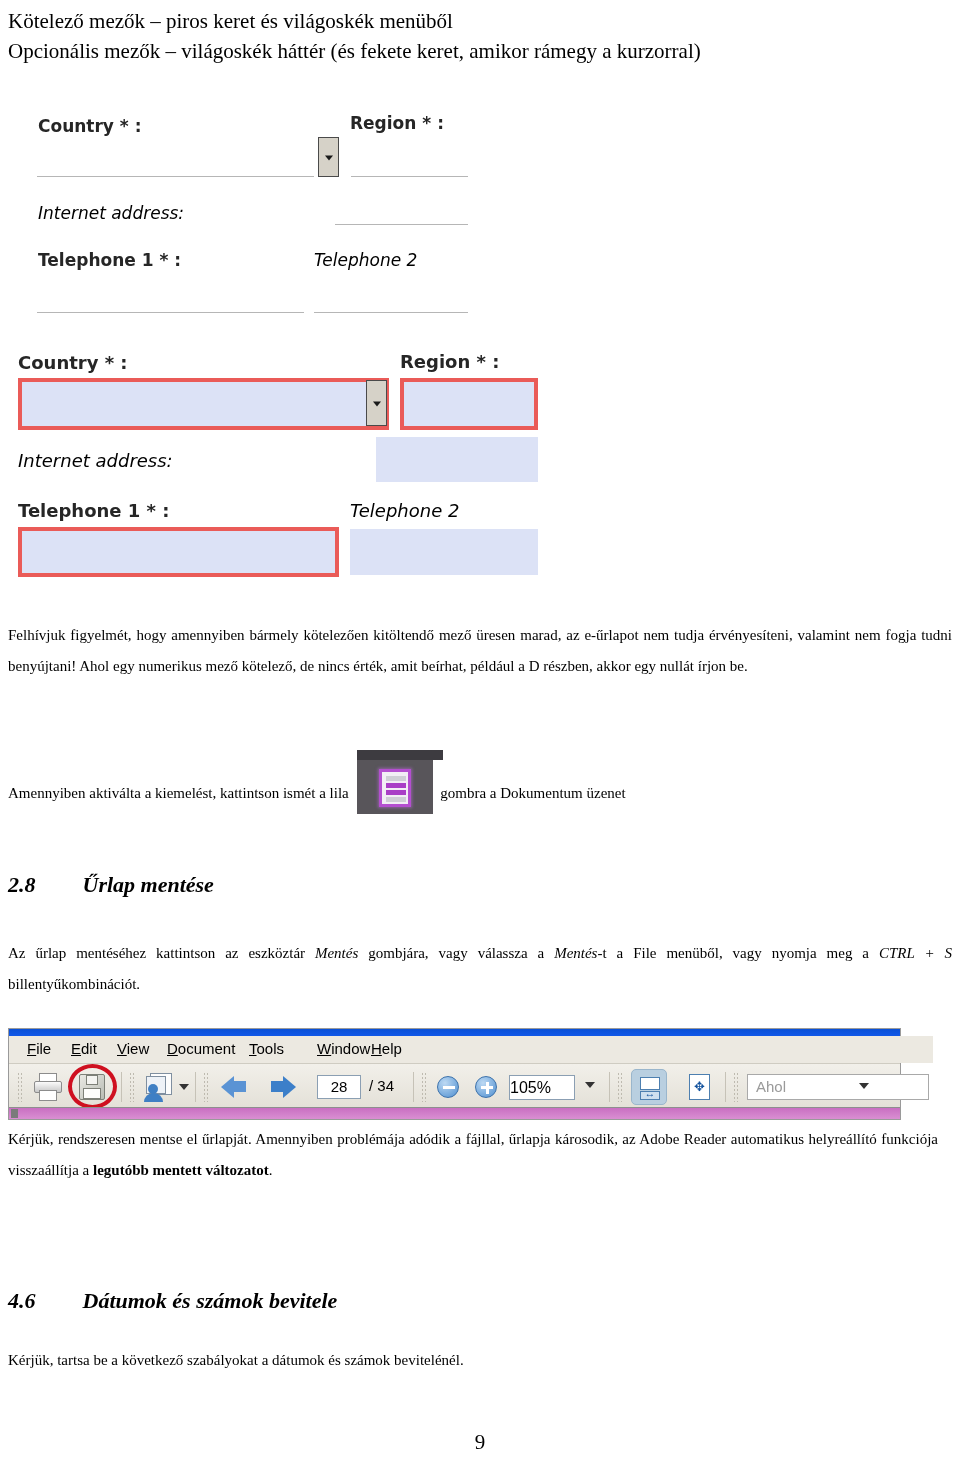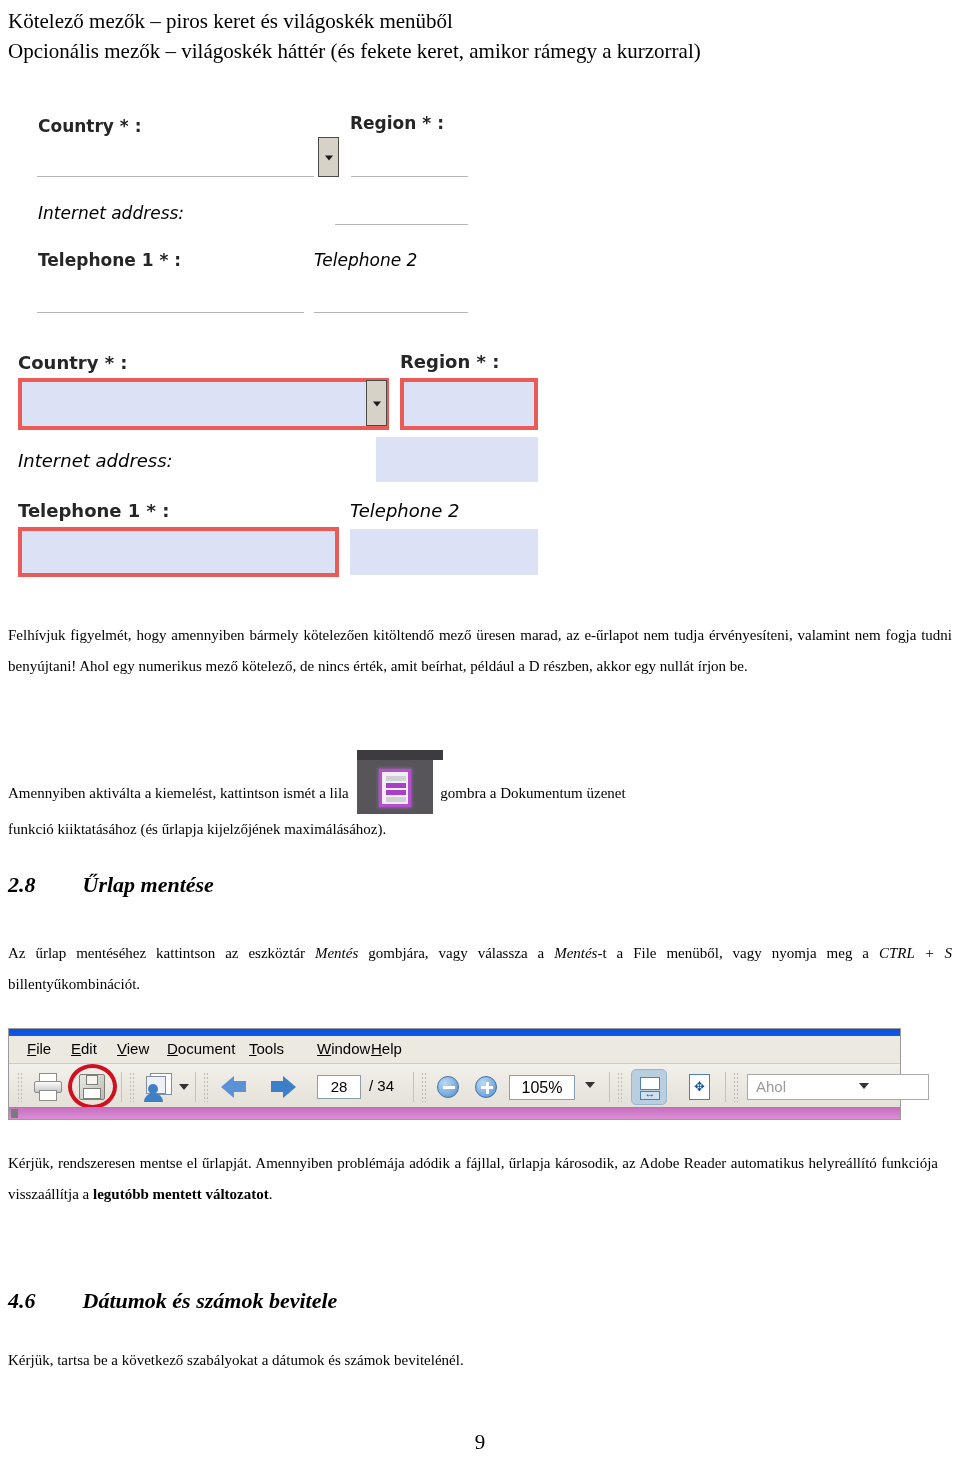--- a/index.html
+++ b/index.html
@@ -74,21 +74,21 @@
   
   .reader { position:absolute; left:8px; top:1028px; width:893px; height:92px;
             background:#ece9e1; border:1px solid #9a9a9a; box-sizing:border-box; }
   .reader .titlebar {
     position:absolute; left:0; top:0; width:100%; height:7px;
     background:linear-gradient(#0a50d6,#1158e8);
   }
   .reader .menubar {
     position:absolute; left:0; top:7px; width:100%; height:27px;
     background:#ece9e1;
-    font-family:"Liberation Sans", sans-serif; font-size:15px; color:#000;
+    font-family:"Liberation Sans", sans-serif; font-size:15px; color:#000;padding-left:33px;
   }
   .reader .menubar span.mi {
     position:absolute; top:4px; white-space:nowrap; cursor:default;
   }
   .reader .menubar u { text-decoration:underline; }
   .reader .toolbar {
     position:absolute; left:0; top:34px; width:100%; height:45px;
     background:linear-gradient(#f2f0ea,#e3e0d7);
     border-top:1px solid #cfccc2;
   }
@@ -160,21 +160,21 @@
 
   .circbtn { position:absolute; top:12px; width:22px; height:22px; border-radius:50%;
       background:radial-gradient(circle at 35% 30%,#bcd9f3,#4f8fd0);
       border:1px solid #3d72ab; box-sizing:border-box;}
   .circbtn .h { position:absolute; left:5px; top:9px; width:12px; height:3px; background:#fff;}
   .circbtn .v { position:absolute; left:9.5px; top:4.5px; width:3px; height:12px; background:#fff;}
 
   .zoombox { position:absolute; top:11px; width:66px; height:25px;
       background:#fff; border:1px solid #8b9fb3; box-sizing:border-box;
       font-family:"Liberation Sans", sans-serif; font-size:16px;
-      text-align:center; line-height:23px; color:#000; }
+      line-height:23px; color:#000; }
 
   .fitbtn { position:absolute; top:5px; width:36px; height:36px; }
   .fitbtn.on { background:#b9cfe0; border:1px solid #9ab6cc; border-radius:5px;
                box-sizing:border-box;}
   .fitw .sheet { position:absolute; left:8px; top:7px; width:20px; height:13px;
       background:#fff; border:1px solid #4d7fb0; box-sizing:border-box;}
   .fitw .bar   { position:absolute; left:8px; top:21px; width:20px; height:9px;
       background:#cfe0ef; border:1px solid #4d7fb0; box-sizing:border-box;}
   .fitw .bar::after{ content:"↔"; position:absolute; left:0; right:0; top:-5px;
       text-align:center; font-size:11px; color:#14539e; }
@@ -245,21 +245,20 @@
       <span class="shelf"></span>
       <span class="sheet">
         <span class="bar l" style="top:4px;"></span>
         <span class="bar" style="top:11px;"></span>
         <span class="bar" style="top:18px;"></span>
         <span class="bar l" style="top:25px;"></span>
       </span>
     </span>
     <span>gombra a Dokumentum üzenet</span>
     <br>
-    <span>funkció kiiktatásához (és űrlapja kijelzőjének maximálásához).</span>
   </div>
 
   <div class="h2" style="left:8px; top:872px;">
     <span class="num">2.8</span>
     <span style="display:inline-block; width:36px;"></span>
     <span>Űrlap mentése</span>
   </div>
 
   <div class="para" style="left:8px; top:938px; width:944px;">
     <span>Az űrlap mentéséhez kattintson az eszköztár </span><i>Mentés</i><span> gombjára, vagy válassza a </span><i>Mentés</i><span>-t a File menüből, vagy nyomja meg a </span><i>CTRL + S</i><span> billentyűkombinációt.</span>
@@ -349,21 +348,21 @@
       <div class="sep" style="left:716px;"></div>
       <div class="grip" style="left:724px;"></div>
 
       <div class="findbox" style="left:738px;">Ahol</div>
       <div class="caret" style="left:850px; top:19px;"></div>
     </div>
 
     <div class="bottomstrip"></div>
   </div>
 
-  <div class="para" style="left:8px; top:1148px; width:930px;">
+  <div class="para" style="left:8px; top:1124px; width:930px;">
     <span>Kérjük, rendszeresen mentse el űrlapját. Amennyiben problémája adódik a fájllal, űrlapja károsodik, az Adobe Reader automatikus helyreállító funkciója visszaállítja a </span><b>legutóbb mentett változatot</b><span>.</span>
   </div>
 
   <div class="h2" style="left:8px; top:1288px;">
     <span class="num">4.6</span>
     <span style="display:inline-block; width:36px;"></span>
     <span>Dátumok és számok bevitele</span>
   </div>
 
   <div class="para nj" style="left:8px; top:1345px; width:944px;">Kérjük, tartsa be a következő szabályokat a dátumok és számok bevitelénél.</div>

